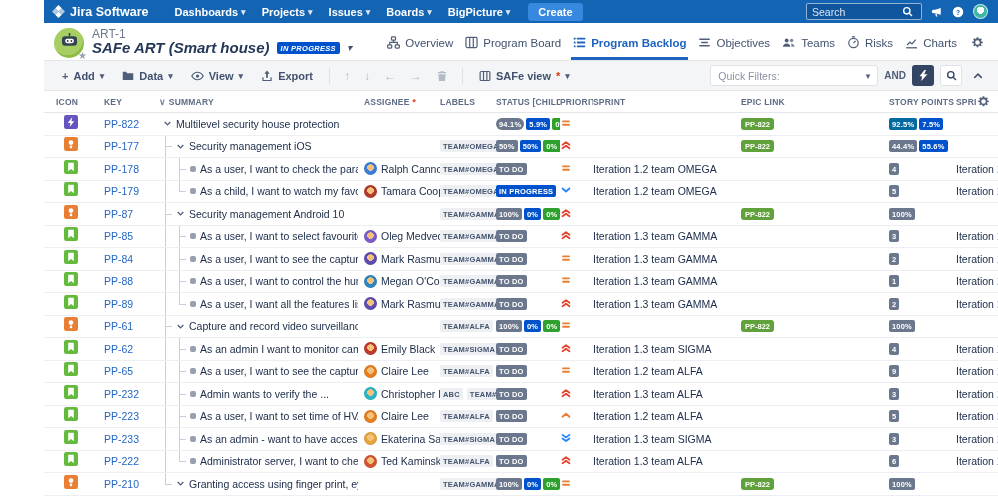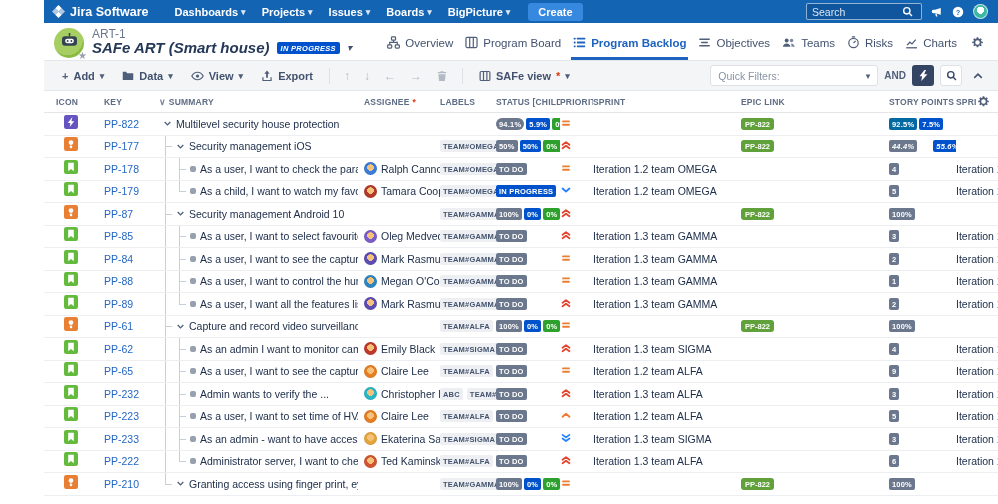--- a/index.html
+++ b/index.html
@@ -449,21 +449,21 @@
           <div class="cell prio">
             <span><svg width="12" height="12" viewBox="0 0 16 16" fill="none" stroke="#E2442D" stroke-width="2.4" stroke-linecap="round" stroke-linejoin="round">
                 <path d="M3.4 7.6L8 4.2l4.6 3.4"></path>
                 <path d="M3.4 12.4L8 9l4.6 3.4"></path>
               </svg></span>
           </div>
           <div class="cell c-sprint"></div>
           <div class="cell">
             <span class="epic-badge" style="background: rgb(97, 161, 59);">PP-822</span>
           </div>
-          <div class="cell" style="gap: 16px; font-style: italic;">
+          <div class="cell" style="gap: 2px;">
             <span class="pbadge" style="background: rgb(107, 119, 140);">44.4%</span>
             <span class="pbadge" style="background: rgb(0, 82, 204);">55.6%</span>
           </div>
           <div class="cell c-sprint" style="padding-right: 0px;"></div>
         </div>
         <div class="trow">
           <div class="cell c-icon">
             <span><svg width="14" height="14" viewBox="0 0 16 16">
                 <rect width="16" height="16" rx="2.5" fill="#63BA3C"></rect>
                 <path d="M4.8 3.2h6.4v9.6L8 10.2l-3.2 2.6z" fill="#fff"></path>

